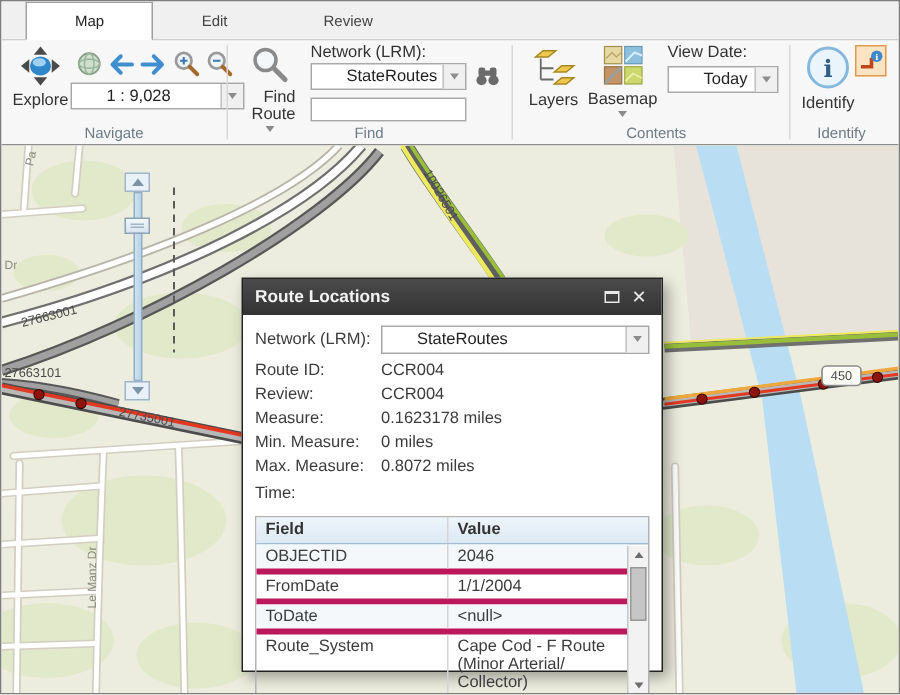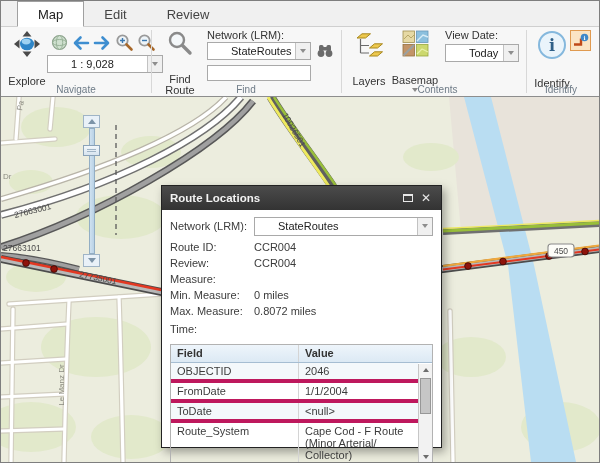--- a/index.html
+++ b/index.html
@@ -3,27 +3,27 @@
 <meta charset="utf-8">
 <style>
   * { margin:0; padding:0; box-sizing:border-box; }
   html,body { background:#ffffff; }
   body { font-family:"Liberation Sans","DejaVu Sans",sans-serif; }
   .screen { position:relative; width:600px; height:463px; border:1px solid #7e7e7e; background:#fff; overflow:hidden; }
 
   
   .ribbon { position:relative; width:100%; height:96px; background:#f6f6f6; border-bottom:1px solid #8d8d8d; }
   .tabstrip { position:relative; height:26px; background:#f0f0f0; border-bottom:1px solid #cfcfcf; display:flex; padding-left:16px; }
-  .tab { height:26px; padding:0 20px; display:flex; align-items:center; font-size:13px; color:#444; cursor:default; }
+  .tab { height:26px; padding:0 32px; display:flex; align-items:center; font-size:10px; color:#444; cursor:default; }
   .tab.active { background:#fff; border:1px solid #a0a0a0; border-bottom:1px solid #fff; margin-bottom:-1px; color:#222; }
   .ribbon-body { position:relative; height:69px; background:#f7f7f7; }
   .gsep { position:absolute; top:3px; bottom:3px; width:1px; background:#d8d8d8; }
   .glabel { position:absolute; bottom:1px; font-size:10px; color:#6e7b87; text-align:center; }
   .bigbtn { position:absolute; display:flex; flex-direction:column; align-items:center; font-size:11px; color:#333; cursor:default; }
-  .bigbtn .cap { margin-top:16px; line-height:11px; text-align:center; }
+  .bigbtn .cap { margin-top:1px; line-height:11px; text-align:right; }
   .tinycaret { width:0; height:0; border-left:3px solid transparent; border-right:3px solid transparent; border-top:4px solid #8a8a8a; margin-top:2px; }
   .iconrow { position:absolute; display:flex; align-items:center; gap:3px; }
   .combo { display:flex; align-items:center; height:18px; background:#fff; border:1px solid #a9a9a9; font-size:11px; color:#222;padding-left:19px; }
   .combo .ctext { flex:1; padding:0 4px; white-space:nowrap; overflow:hidden; }
   .cbtn { width:15px; align-self:stretch; background:#f0f0f0; border-left:1px solid #c2c2c2; display:flex; align-items:center; justify-content:center; }
   .carr { width:0; height:0; border-left:3.5px solid transparent; border-right:3.5px solid transparent; border-top:4px solid #8d8d8d; }
   .smalllabel { position:absolute; font-size:11px; color:#333; }
   .textinput { position:absolute; background:#fff; border:1px solid #a9a9a9; }
 
   
@@ -375,20 +375,21 @@
         <div class="fr">
             <span class="fl">Route ID:</span>
             <span class="fv">CCR004</span>
           </div>
         <div class="fr">
             <span class="fl">Review:</span>
             <span class="fv">CCR004</span>
           </div>
         <div class="fr">
             <span class="fl">Measure:</span>
+            <span class="fv">0.1623178 miles</span>
           </div>
         <div class="fr">
             <span class="fl">Min. Measure:</span>
             <span class="fv">0 miles</span>
           </div>
         <div class="fr">
             <span class="fl">Max. Measure:</span>
             <span class="fv">0.8072 miles</span>
           </div>
         <div class="fr combo-row">

